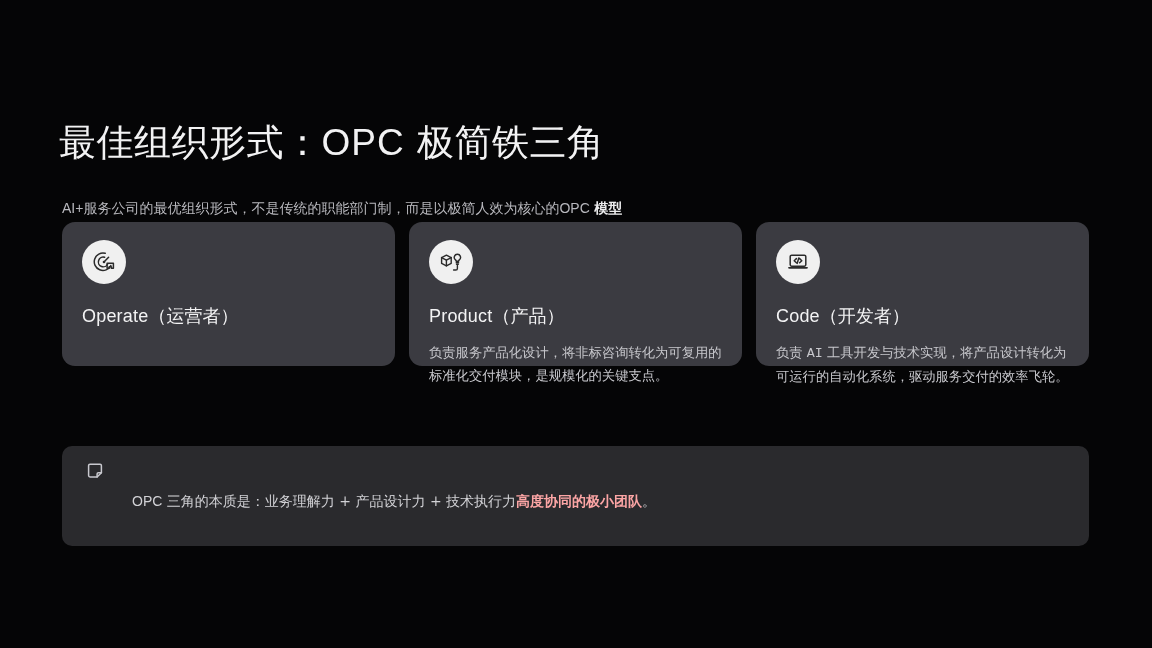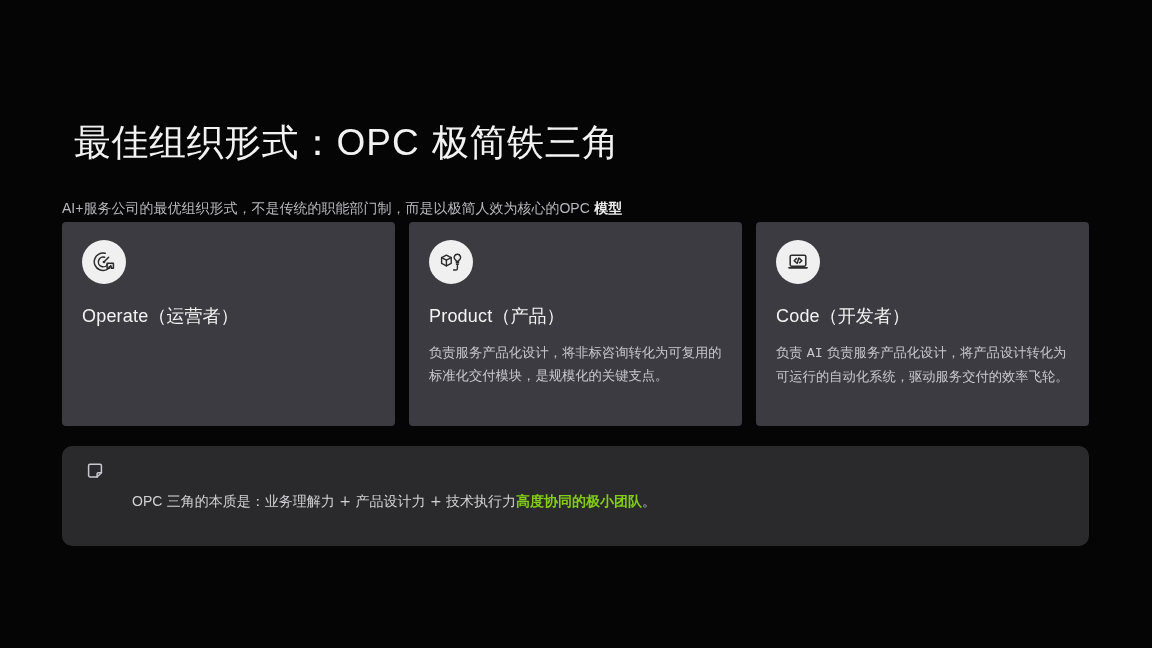--- a/index.html
+++ b/index.html
@@ -18,21 +18,21 @@
   .slide {
     position: relative;
     width: 1152px;
     height: 648px;
     background: #050506;
   }
 
   
   .slide-title {
     position: absolute;
-    left: 74px;
+    left: 59px;
     top: 96px;
     font-family: "DejaVu Serif", "Liberation Serif", serif;
     font-size: 37px;
     line-height: 1.18;
     font-weight: 400;
     color: #f2f2f3;
     letter-spacing: 0.5px;
     white-space: nowrap;
   }
   .slide-title .latin {
@@ -66,24 +66,24 @@
     left: 62px;
     top: 222px;
     width: 1027px;
     display: flex;
     gap: 14px;
   }
   .card {
     flex: 1 1 0;
     min-width: 0;
     background: #3b3b41;
-    border-radius: 4px;
+    border-radius: 13px;
     padding: 18px 20px 20px 20px;
     box-sizing: border-box;
-    height: 204px;
+    height: 144px;
   }
   .card-icon-badge {
     width: 44px;
     height: 44px;
     border-radius: 50%;
     background: #f0f0f0;
     display: flex;
     align-items: center;
     justify-content: center;
     margin-bottom: 21px;
@@ -140,21 +140,21 @@
     font-size: 14px;
     line-height: 1.6;
     color: #d2d2d6;
     white-space: nowrap;
   }
   .callout-text .latin {
     font-family: "Liberation Sans", sans-serif;
   }
   .callout-text .em {
     font-weight: bold;
-    color: #84cc16;
+    color: #fca5a5;
   }
 </style>
 </head>
 <body>
 
 <div class="slide">
 
   <h1 class="slide-title"><span>最佳组织形式：</span><span class="latin">OPC</span>&nbsp;<span>极简铁三角</span></h1>
 
   <p class="slide-subtitle"><span class="latin">AI+</span><span>服务公司的最优组织形式，不是传统的职能部门制，而是以极简人效为核心的</span><span class="latin">OPC</span>&nbsp;<span class="em">模型</span></p>
@@ -200,21 +200,21 @@
           <svg width="24" height="24" viewBox="0 0 24 24" fill="none" stroke="#2b2b2b" stroke-width="1.5" stroke-linecap="round" stroke-linejoin="round">
             <rect x="4.2" y="5.2" width="15.6" height="11.0" rx="1.4"></rect>
             <path d="M2.2 16.9 h19.6 a1.6 1.6 0 0 1 -1.6 1.9 h-16.4 a1.6 1.6 0 0 1 -1.6 -1.9 z" fill="#2b2b2b" stroke="none"></path>
             <path d="M10.4 8.6 L8.2 10.7 L10.4 12.8"></path>
             <path d="M13.6 8.6 L15.8 10.7 L13.6 12.8"></path>
             <path d="M12.8 8.0 L11.2 13.4"></path>
           </svg>
         </span>
       </div>
       <div class="card-heading"><span class="latin">Code</span><span>（开发者）</span></div>
-      <div class="card-body"><span>负责 </span><span class="latin">AI</span><span> 负责服务产品化设计，将产品设计转化为可运行的自动化系统，驱动服务交付的效率飞轮。</span></div>
+      <div class="card-body"><span>负责 </span><span class="latin">AI</span><span> 工具开发与技术实现，将产品设计转化为可运行的自动化系统，驱动服务交付的效率飞轮。</span></div>
     </div>
 
   </div>
 
   <div class="callout">
     <div class="callout-icon">
       <svg width="18" height="18" viewBox="0 0 18 18" fill="none" stroke="#c9c9cf" stroke-width="1.5" stroke-linecap="round" stroke-linejoin="round">
         <path d="M2.6 3.6 a1.4 1.4 0 0 1 1.4 -1.4 h10 a1.4 1.4 0 0 1 1.4 1.4 v7.1 l-4.3 4.3 h-7.1 a1.4 1.4 0 0 1 -1.4 -1.4 z"></path>
         <path d="M15.4 10.7 h-3.0 a1.3 1.3 0 0 0 -1.3 1.3 v3.0"></path>
       </svg>

